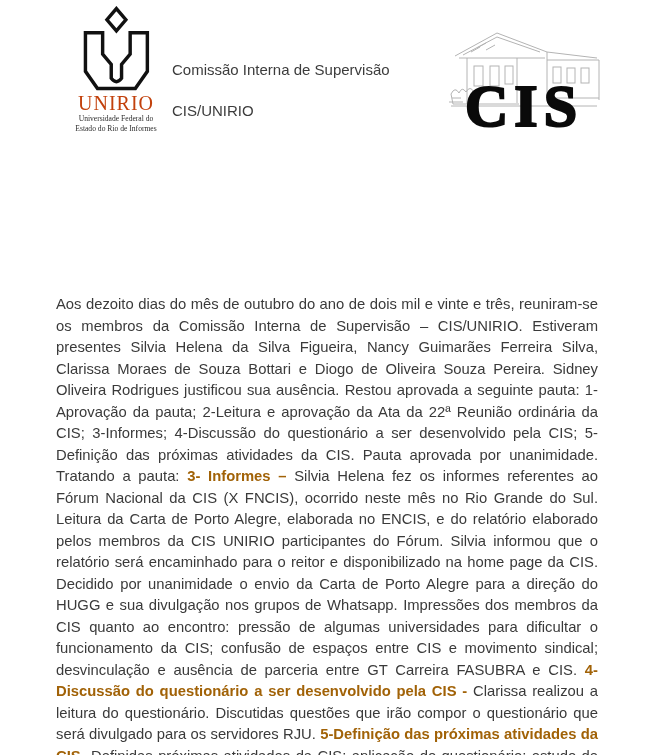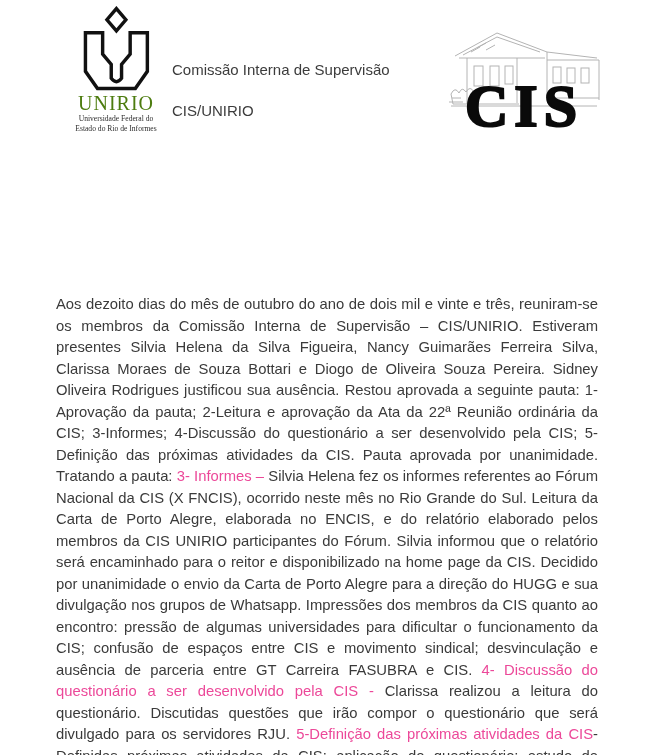--- a/index.html
+++ b/index.html
@@ -16,21 +16,21 @@
   
   .header { position: absolute; left: 0; top: 0; width: 653px; height: 150px; }
 
   .unirio-logo {
     position: absolute; left: 50px; top: 6px; width: 132px;
     text-align: center;
   }
   .unirio-logo svg.emblem { display: block; margin: 0 auto; height: 86px; }
   .unirio-acronym {
     font-family: "Liberation Serif", serif;
-    font-size: 20px; letter-spacing: 1px; color: #4d7c0f; line-height: 22px;
+    font-size: 20px; letter-spacing: 1px; color: #c2410c; line-height: 22px;
   }
   .unirio-sub {
     font-size: 7.6px; line-height: 9.5px; color: #2d2d2d; font-family: Liberation Serif, serif;
   }
 
   .header-center {
     position: absolute; left: 172px; top: 61px; width: 266px;
     text-align: left; color: #3c3c3c;
   }
   .committee-name { font-size: 15px; line-height: 17px; }
@@ -45,21 +45,21 @@
     font-size: 14.8px; line-height: 21.7px;
     text-align: justify; color: #3a3a3a;
   }
 
   
   .minutes-body {
     position: absolute; left: 56px; top: 294px; width: 542px;
     font-size: 14.8px; line-height: 21.5px;
     text-align: justify; color: #3a3a3a;
   }
-  .minutes-body .bold { font-weight: normal; color: #ec4899; }
+  .minutes-body .bold { font-weight: bold; color: #a16207; }
 </style>
 </head>
 <body>
 
 <div class="page">
 
   <header class="header">
 
     <div class="unirio-logo">
       <svg class="emblem" viewBox="20 0 80 100" fill="none" stroke="#111111" stroke-width="4" stroke-linejoin="miter">

